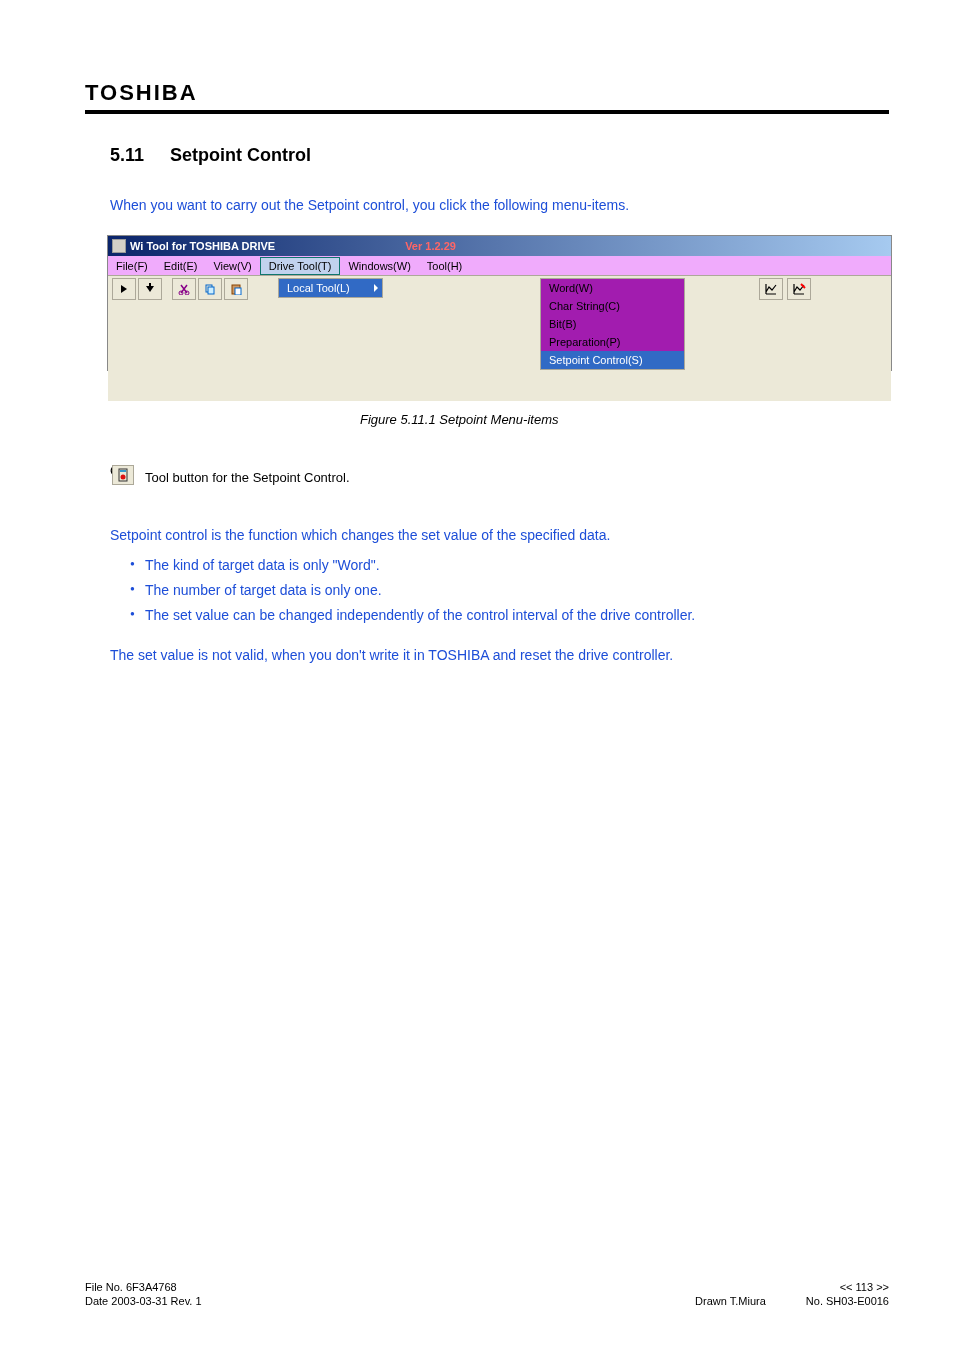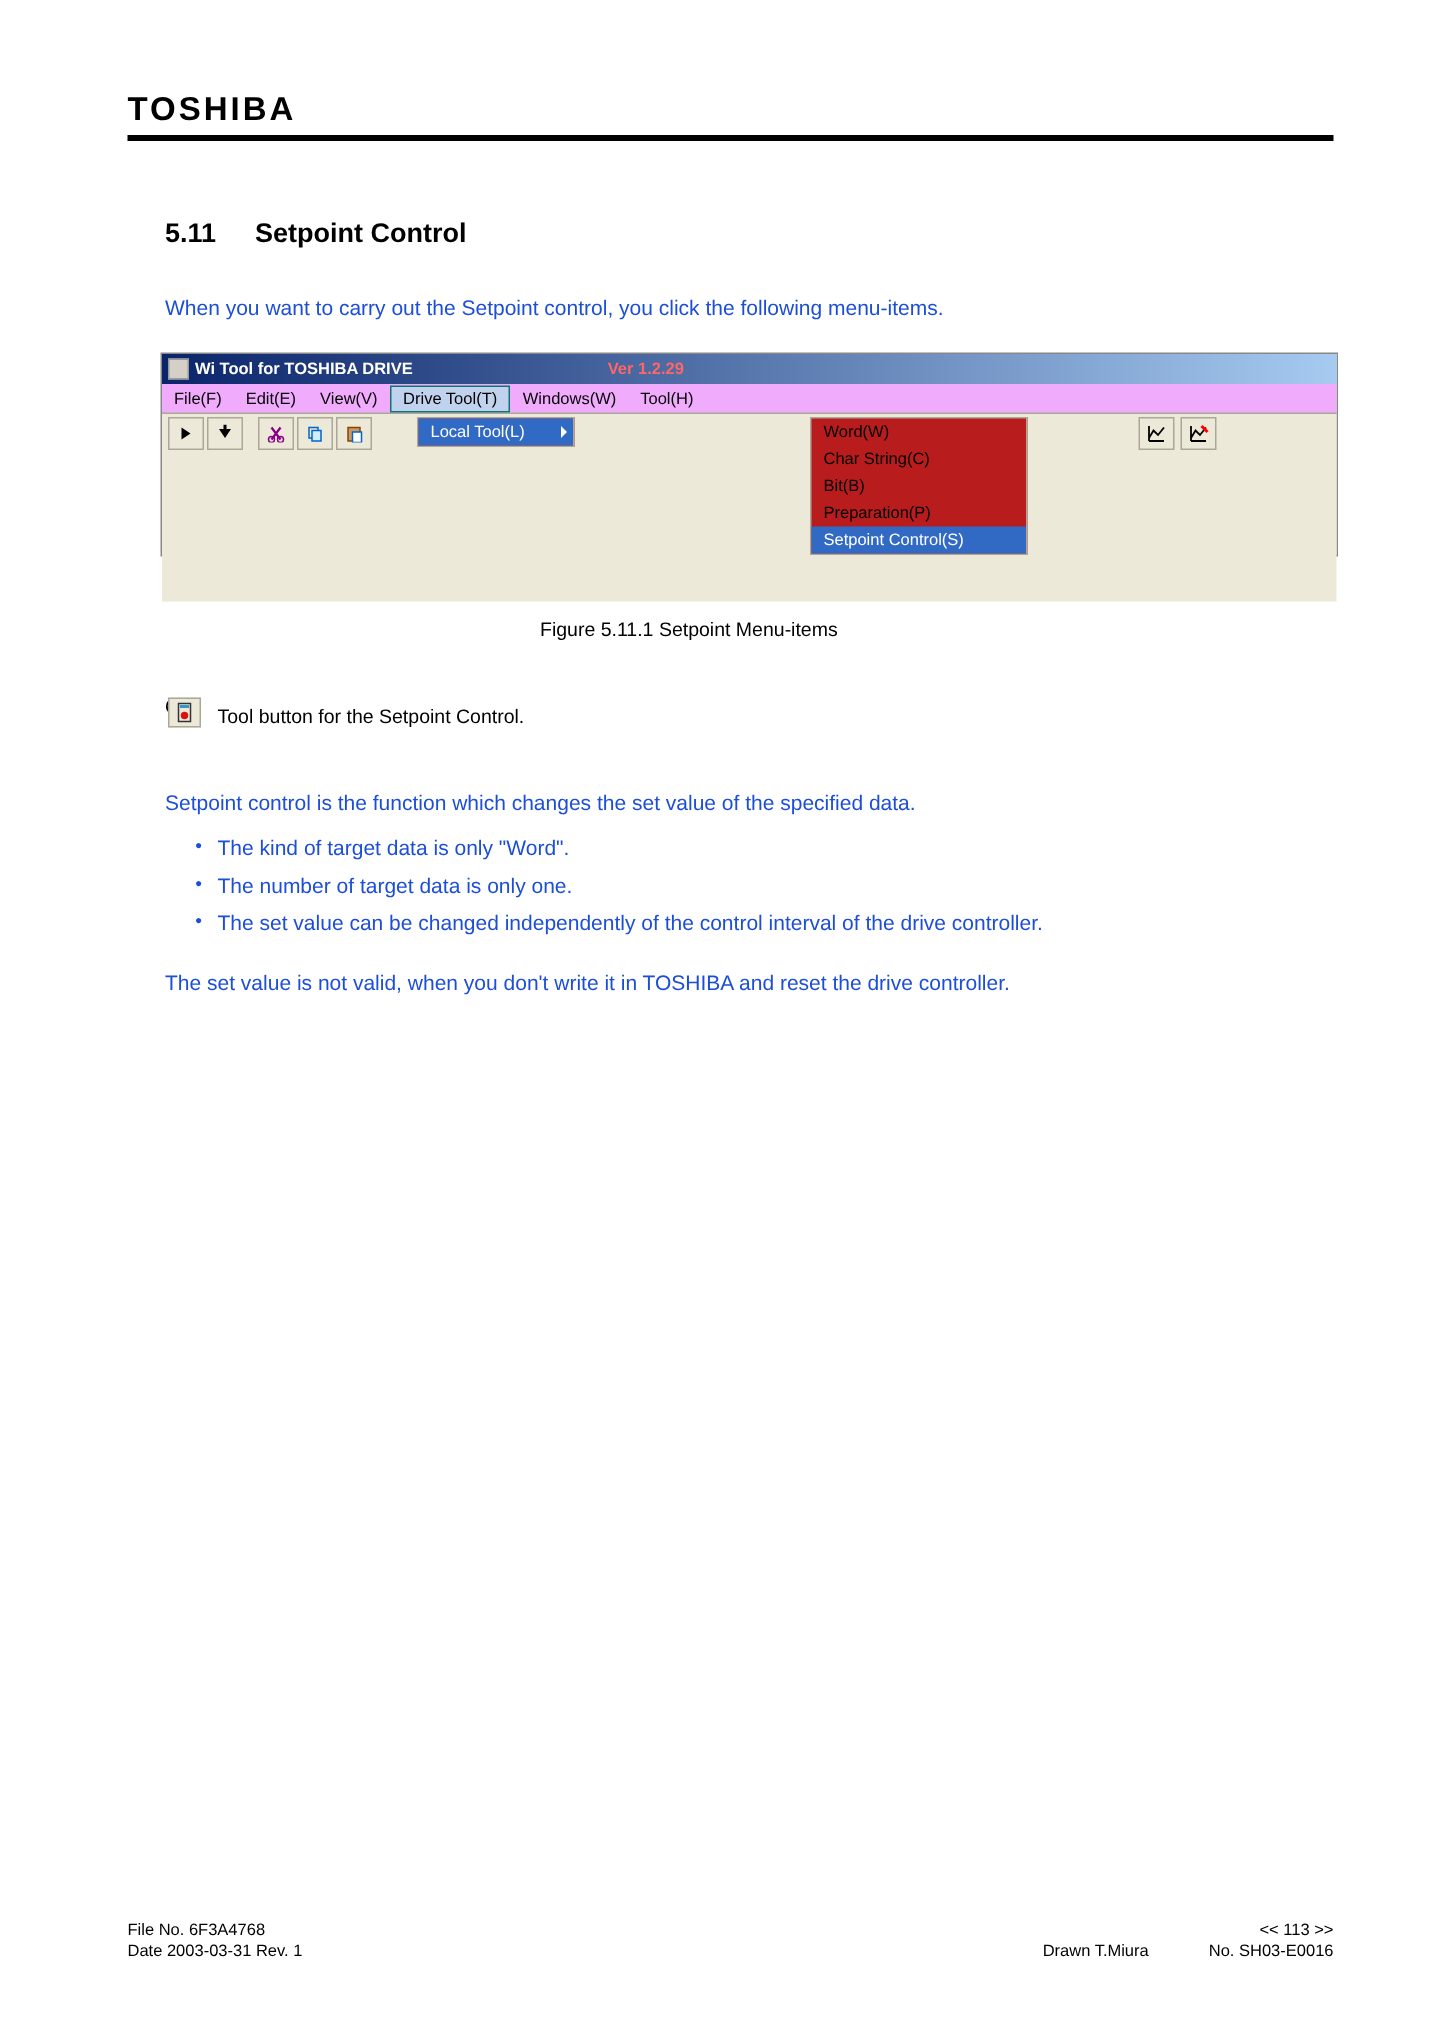--- a/index.html
+++ b/index.html
@@ -18,20 +18,21 @@
       position: absolute;
       top: 60px;
       left: 85px;
       right: 65px;
     }
     .brand {
       font-size: 22px;
       font-weight: 900;
       letter-spacing: 2px;
       font-family: Arial Black, Arial, sans-serif;
+      margin-top: 20px;
     }
     .brand-line {
       width: 100%;
       height: 4px;
       background: black;
       margin-top: 4px;
     }
     .body-text {
       position: absolute;
       left: 110px;
@@ -120,21 +121,21 @@
       width: 24px;
       height: 22px;
       background: #ece9d8;
       border: 1px solid #aca899;
       display: flex;
       align-items: center;
       justify-content: center;
     }
     .submenu {
       position: absolute;
-      background: #b91c1c;
+      background: #a21caf;
       border: 1px solid #aca899;
       font-size: 11px;
       font-family: Tahoma, Arial, sans-serif;
     }
     .submenu-item {
       padding: 3px 20px 3px 8px;
       white-space: nowrap;
       position: relative;
     }
     .submenu-item.highlighted {
@@ -176,20 +177,21 @@
       right: 80px;
       display: flex;
       gap: 4px;
     }
     .figure-caption {
       position: absolute;
       top: 412px;
       left: 360px;
       text-align: center;
       font-size: 13px;
+      font-style: italic;
     }
     .or-text {
       position: absolute;
       top: 463px;
       left: 110px;
       font-size: 13px;
     }
     .inline-icon {
       display: inline-block;
       width: 22px;

